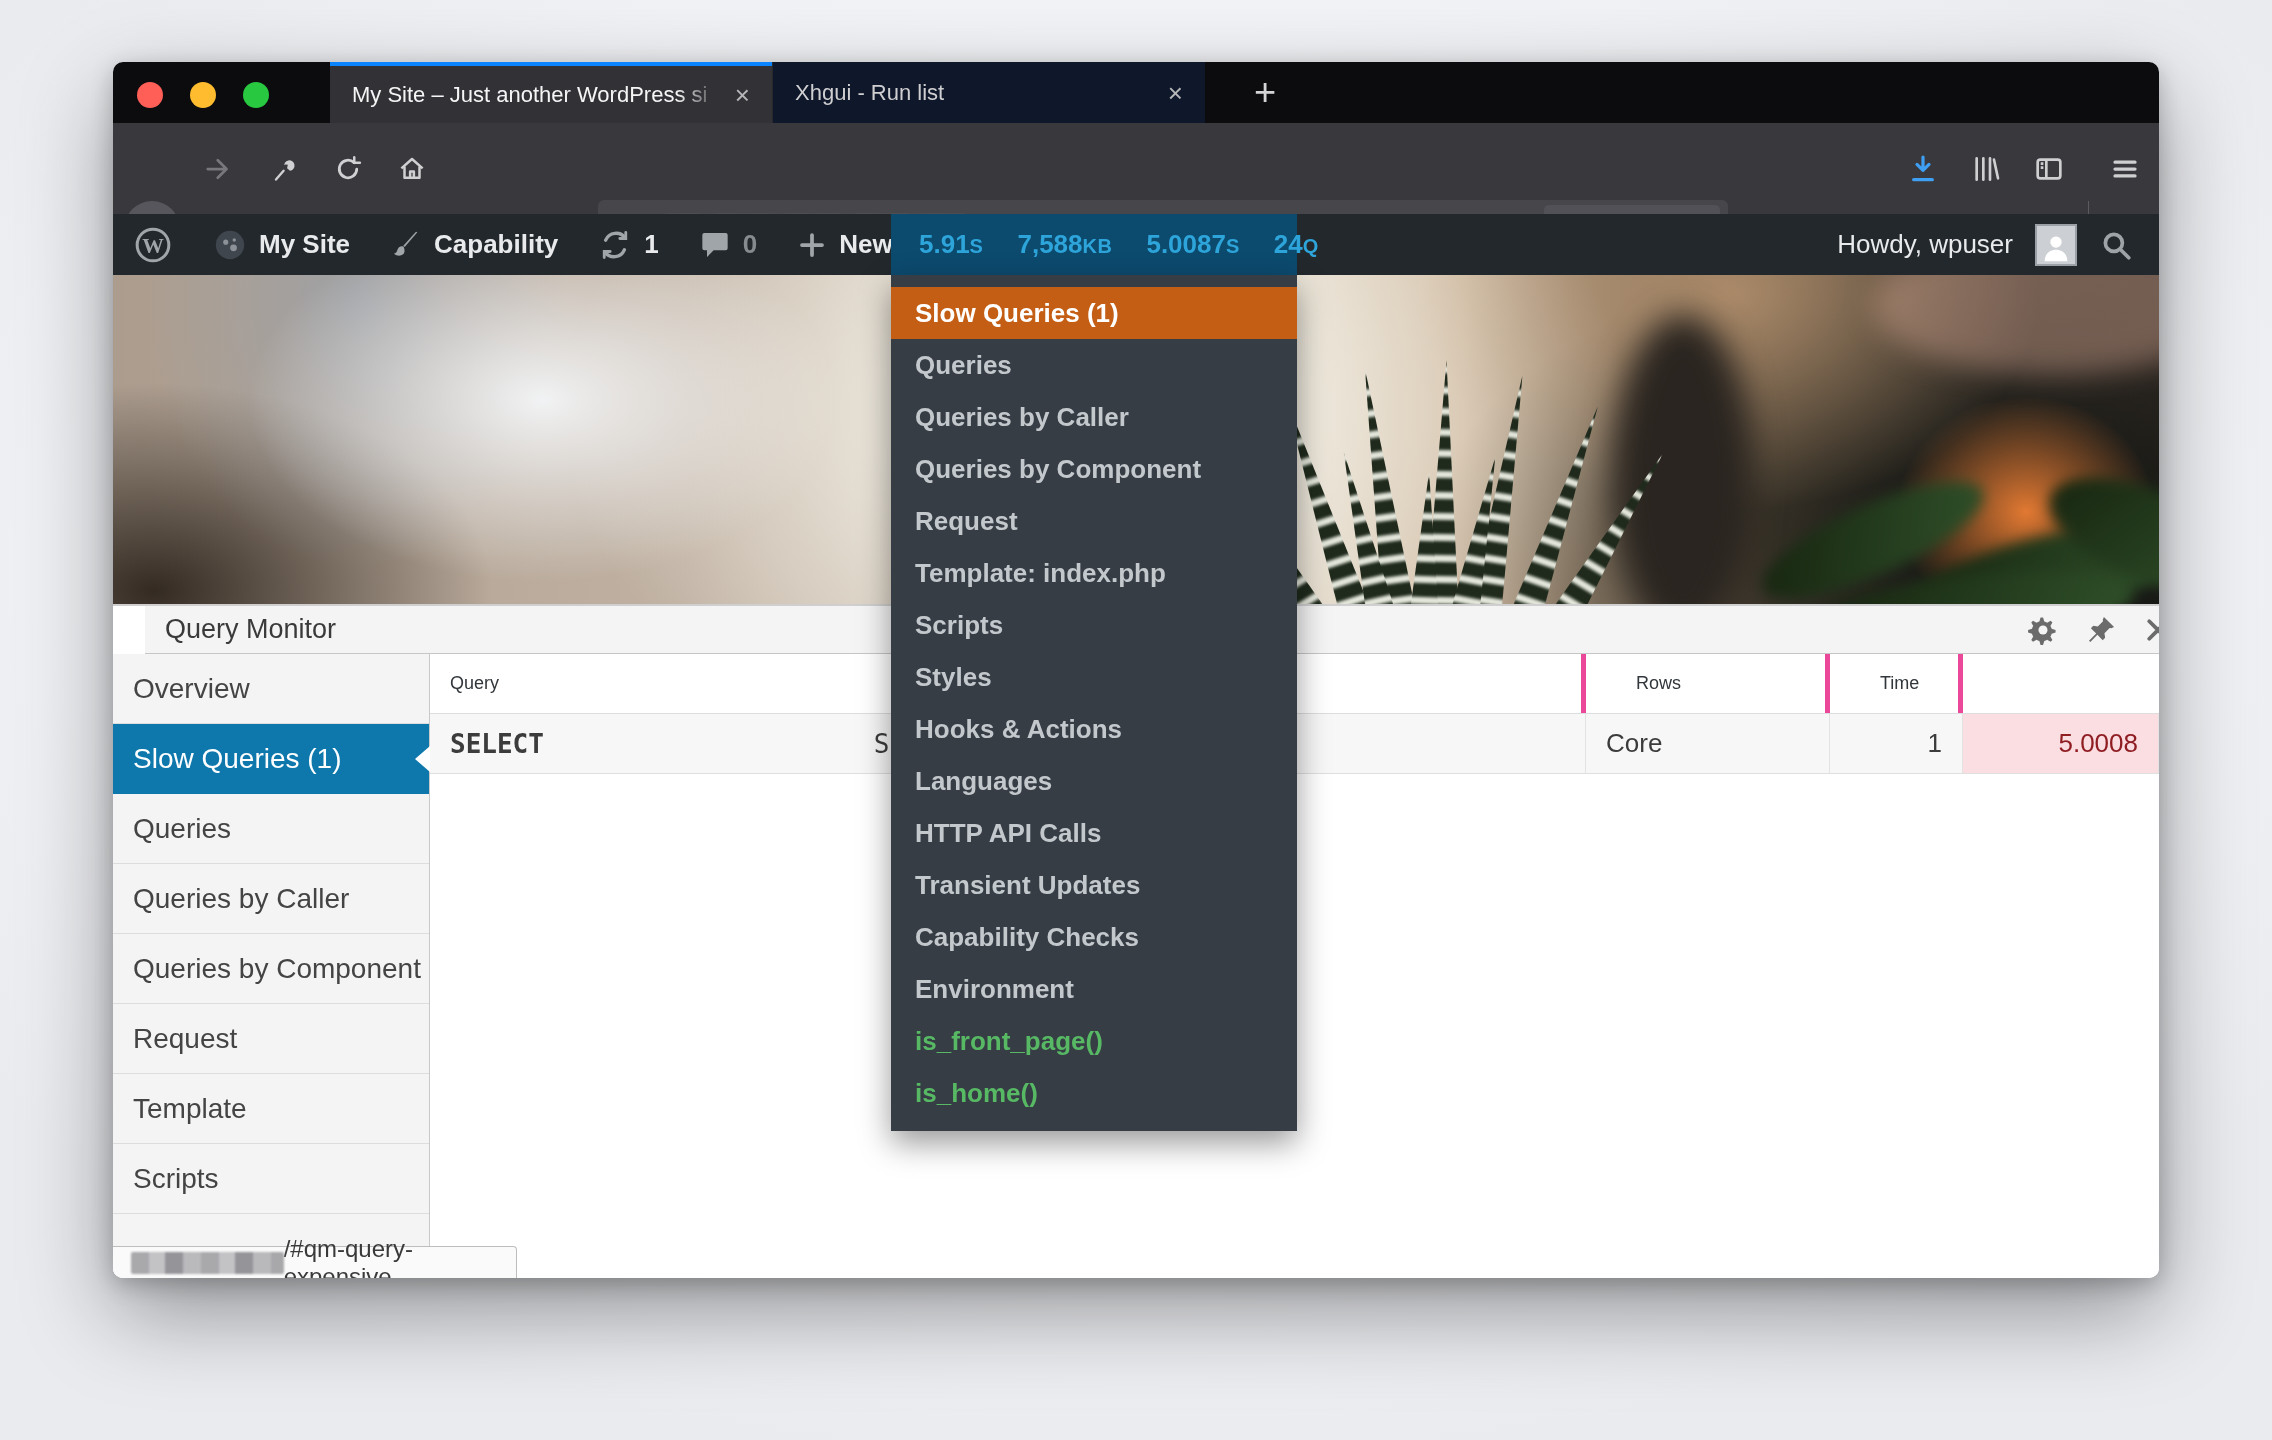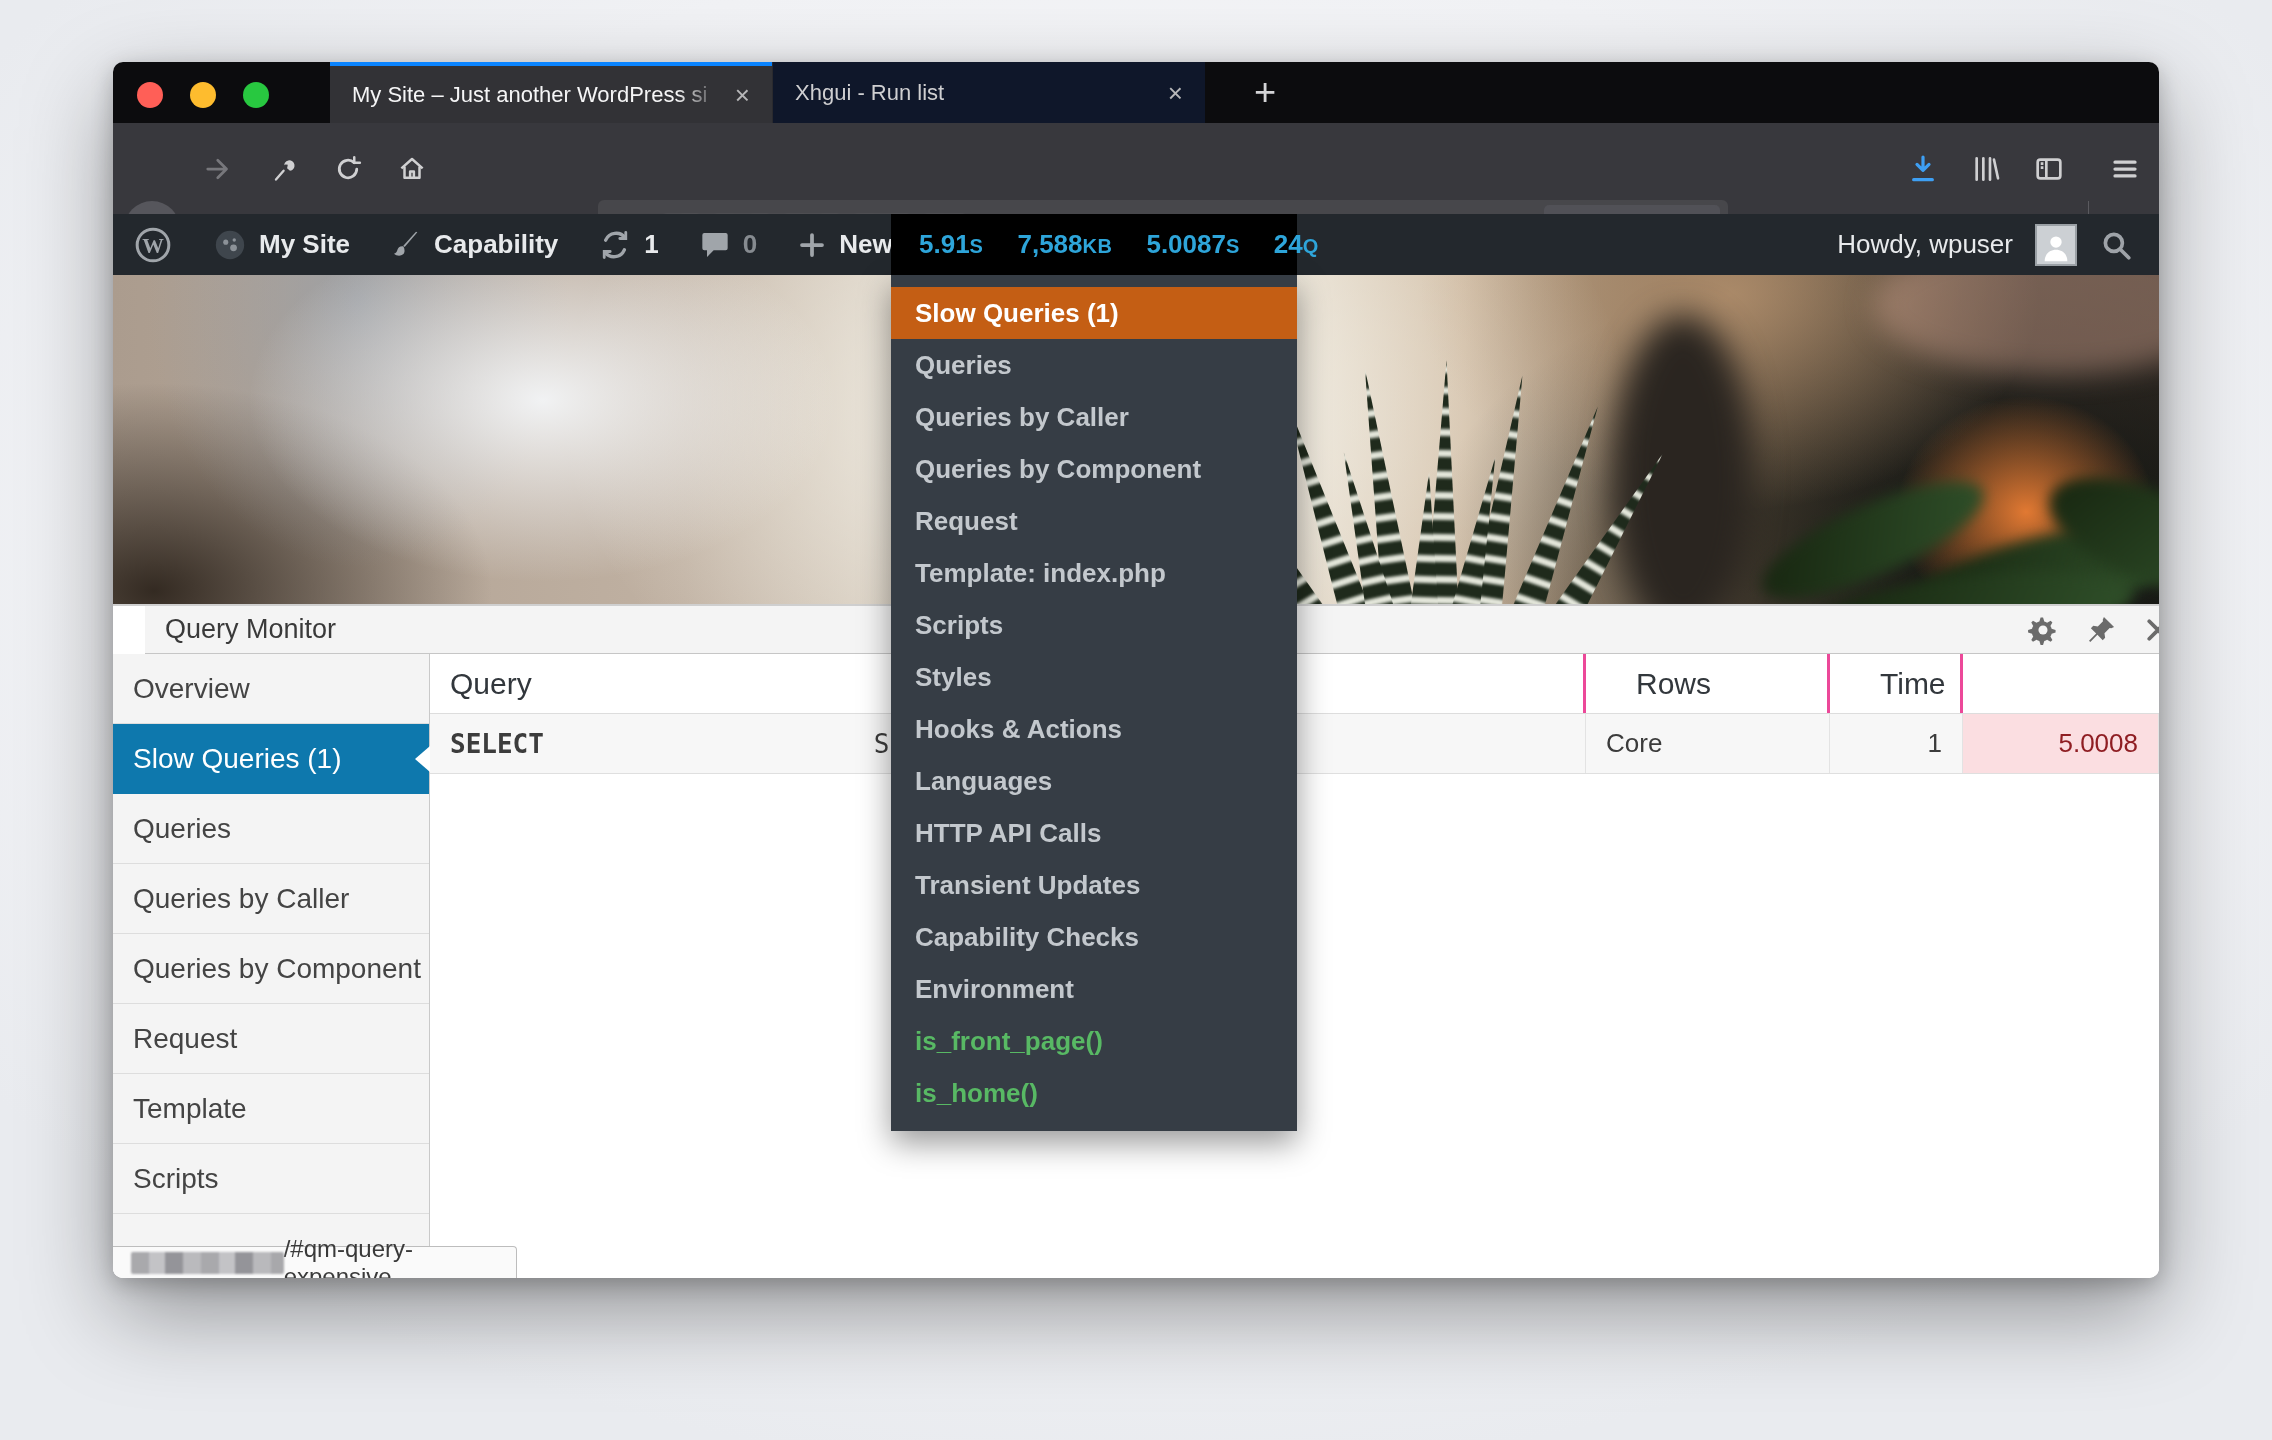--- a/index.html
+++ b/index.html
@@ -36,21 +36,21 @@
   .url-redact{width:300px;margin-left:18px;}
   .pa-cluster{position:absolute;right:8px;top:5px;height:50px;width:176px;background:#515157;border-radius:5px;display:flex;align-items:center;justify-content:space-around;padding:0 6px;}
   .dots{color:#d3d3d5;font-size:30px;letter-spacing:3px;line-height:0;padding-bottom:12px;}
   .sep{position:absolute;left:1975px;top:78px;width:1px;height:56px;background:#5a5a5f;}
   
   .adminbar{position:absolute;left:0;top:152px;width:100%;height:61px;background:#23282d;color:#e8eaec;font-size:26px;}
   .ab-left{position:absolute;left:0;top:0;height:61px;display:flex;align-items:center;gap:0;}
   .ab-item{display:flex;align-items:center;gap:12px;padding:0 20px;height:61px;font-weight:600;}
   .ab-item .cnt{font-weight:600;}
   .cnt.dim{color:#868b90;}
-  .stats{position:absolute;left:778px;top:0;width:406px;height:61px;background:#000000;display:flex;align-items:center;gap:34px;padding-left:28px;color:var(--accent-blue);font-weight:600;}
+  .stats{position:absolute;left:778px;top:0;width:406px;height:61px;background:#0c4a6e;display:flex;align-items:center;gap:34px;padding-left:28px;color:var(--accent-blue);font-weight:600;}
   .stat{white-space:nowrap;}
   .stat .unit{font-size:20px;text-transform:uppercase;letter-spacing:.5px;}
   .ab-right{position:absolute;right:0;top:0;height:61px;display:flex;align-items:center;gap:22px;padding-right:26px;}
   .howdy{font-weight:500;}
   .avatar{width:42px;height:42px;background:#ccd0d4;border:2px solid #9aa0a5;display:flex;align-items:flex-end;justify-content:center;overflow:hidden;}
   
   .hero{position:absolute;left:0;top:213px;width:2046px;height:329px;overflow:hidden;background:
     radial-gradient(420px 260px at 21% 38%, rgba(244,246,248,.95), rgba(244,246,248,0) 70%),
     radial-gradient(300px 380px at 12% 8%, rgba(150,158,168,.75), rgba(150,158,168,0) 70%),
     radial-gradient(520px 320px at 2% 96%, rgba(45,36,28,.95), rgba(45,36,28,0) 65%),
@@ -78,21 +78,21 @@
   .qm-tools{position:absolute;right:18px;top:0;height:48px;display:flex;align-items:center;gap:26px;}
   .qm-body{position:absolute;left:0;top:48px;width:100%;height:626px;}
   .qm-sidebar{position:absolute;left:0;top:0;width:317px;height:100%;background:#f4f4f4;border-right:1px solid #c9c9c9;}
   .sb-item{position:relative;height:70px;display:flex;align-items:center;padding-left:20px;font-size:28px;color:#444;border-bottom:1px solid #ddd;}
   .sb-item.sel{background:var(--qm-selected-blue);color:#fff;border-bottom-color:var(--qm-selected-blue);}
   .sb-item.sel::after{content:"";position:absolute;right:-1px;top:50%;transform:translateY(-50%);
     border-top:13px solid transparent;border-bottom:13px solid transparent;border-right:15px solid #fff;}
   .qm-main{position:absolute;left:317px;top:0;width:1729px;height:100%;}
   .t-row{display:grid;grid-template-columns:570px 586px 244px 133px 196px;}
   .t-head{height:60px;border-bottom:1px solid #ddd;background:#fff;}
-  .t-head .cell{display:flex;align-items:center;font-size:30px;color:#32373c;border-right:3px solid #ec4899;}
+  .t-head .cell{display:flex;align-items:center;font-size:18px;color:#32373c;border-right:5px solid #ec4899;}
   .t-data{height:60px;background:#f7f7f7;border-bottom:1px solid #dfdfdf;}
   .t-data .cell{display:flex;align-items:center;font-size:26px;color:#3c3c3c;border-right:1px solid #e3e3e3;justify-content:space-between;}
   .cell.pl{padding-left:20px;}
   .cell.num{justify-content:flex-end;padding-right:20px;}
   .cell.h-num{padding-left:50px;}
   .qcell{font-family:"DejaVu Sans Mono",monospace;font-size:25px;color:#2a2a2a;}
   .qcell b{font-weight:700;}
   .caller-cell{justify-content:flex-end;padding-right:6px;}
   .expand-btn{width:42px;height:40px;background:var(--expand-button-blue);border:none;border-radius:3px;color:#fff;font-size:28px;line-height:1;display:flex;align-items:center;justify-content:center;}
   .time-cell{background:var(--time-warn-bg);color:var(--time-warn-text) !important;font-weight:400;}

